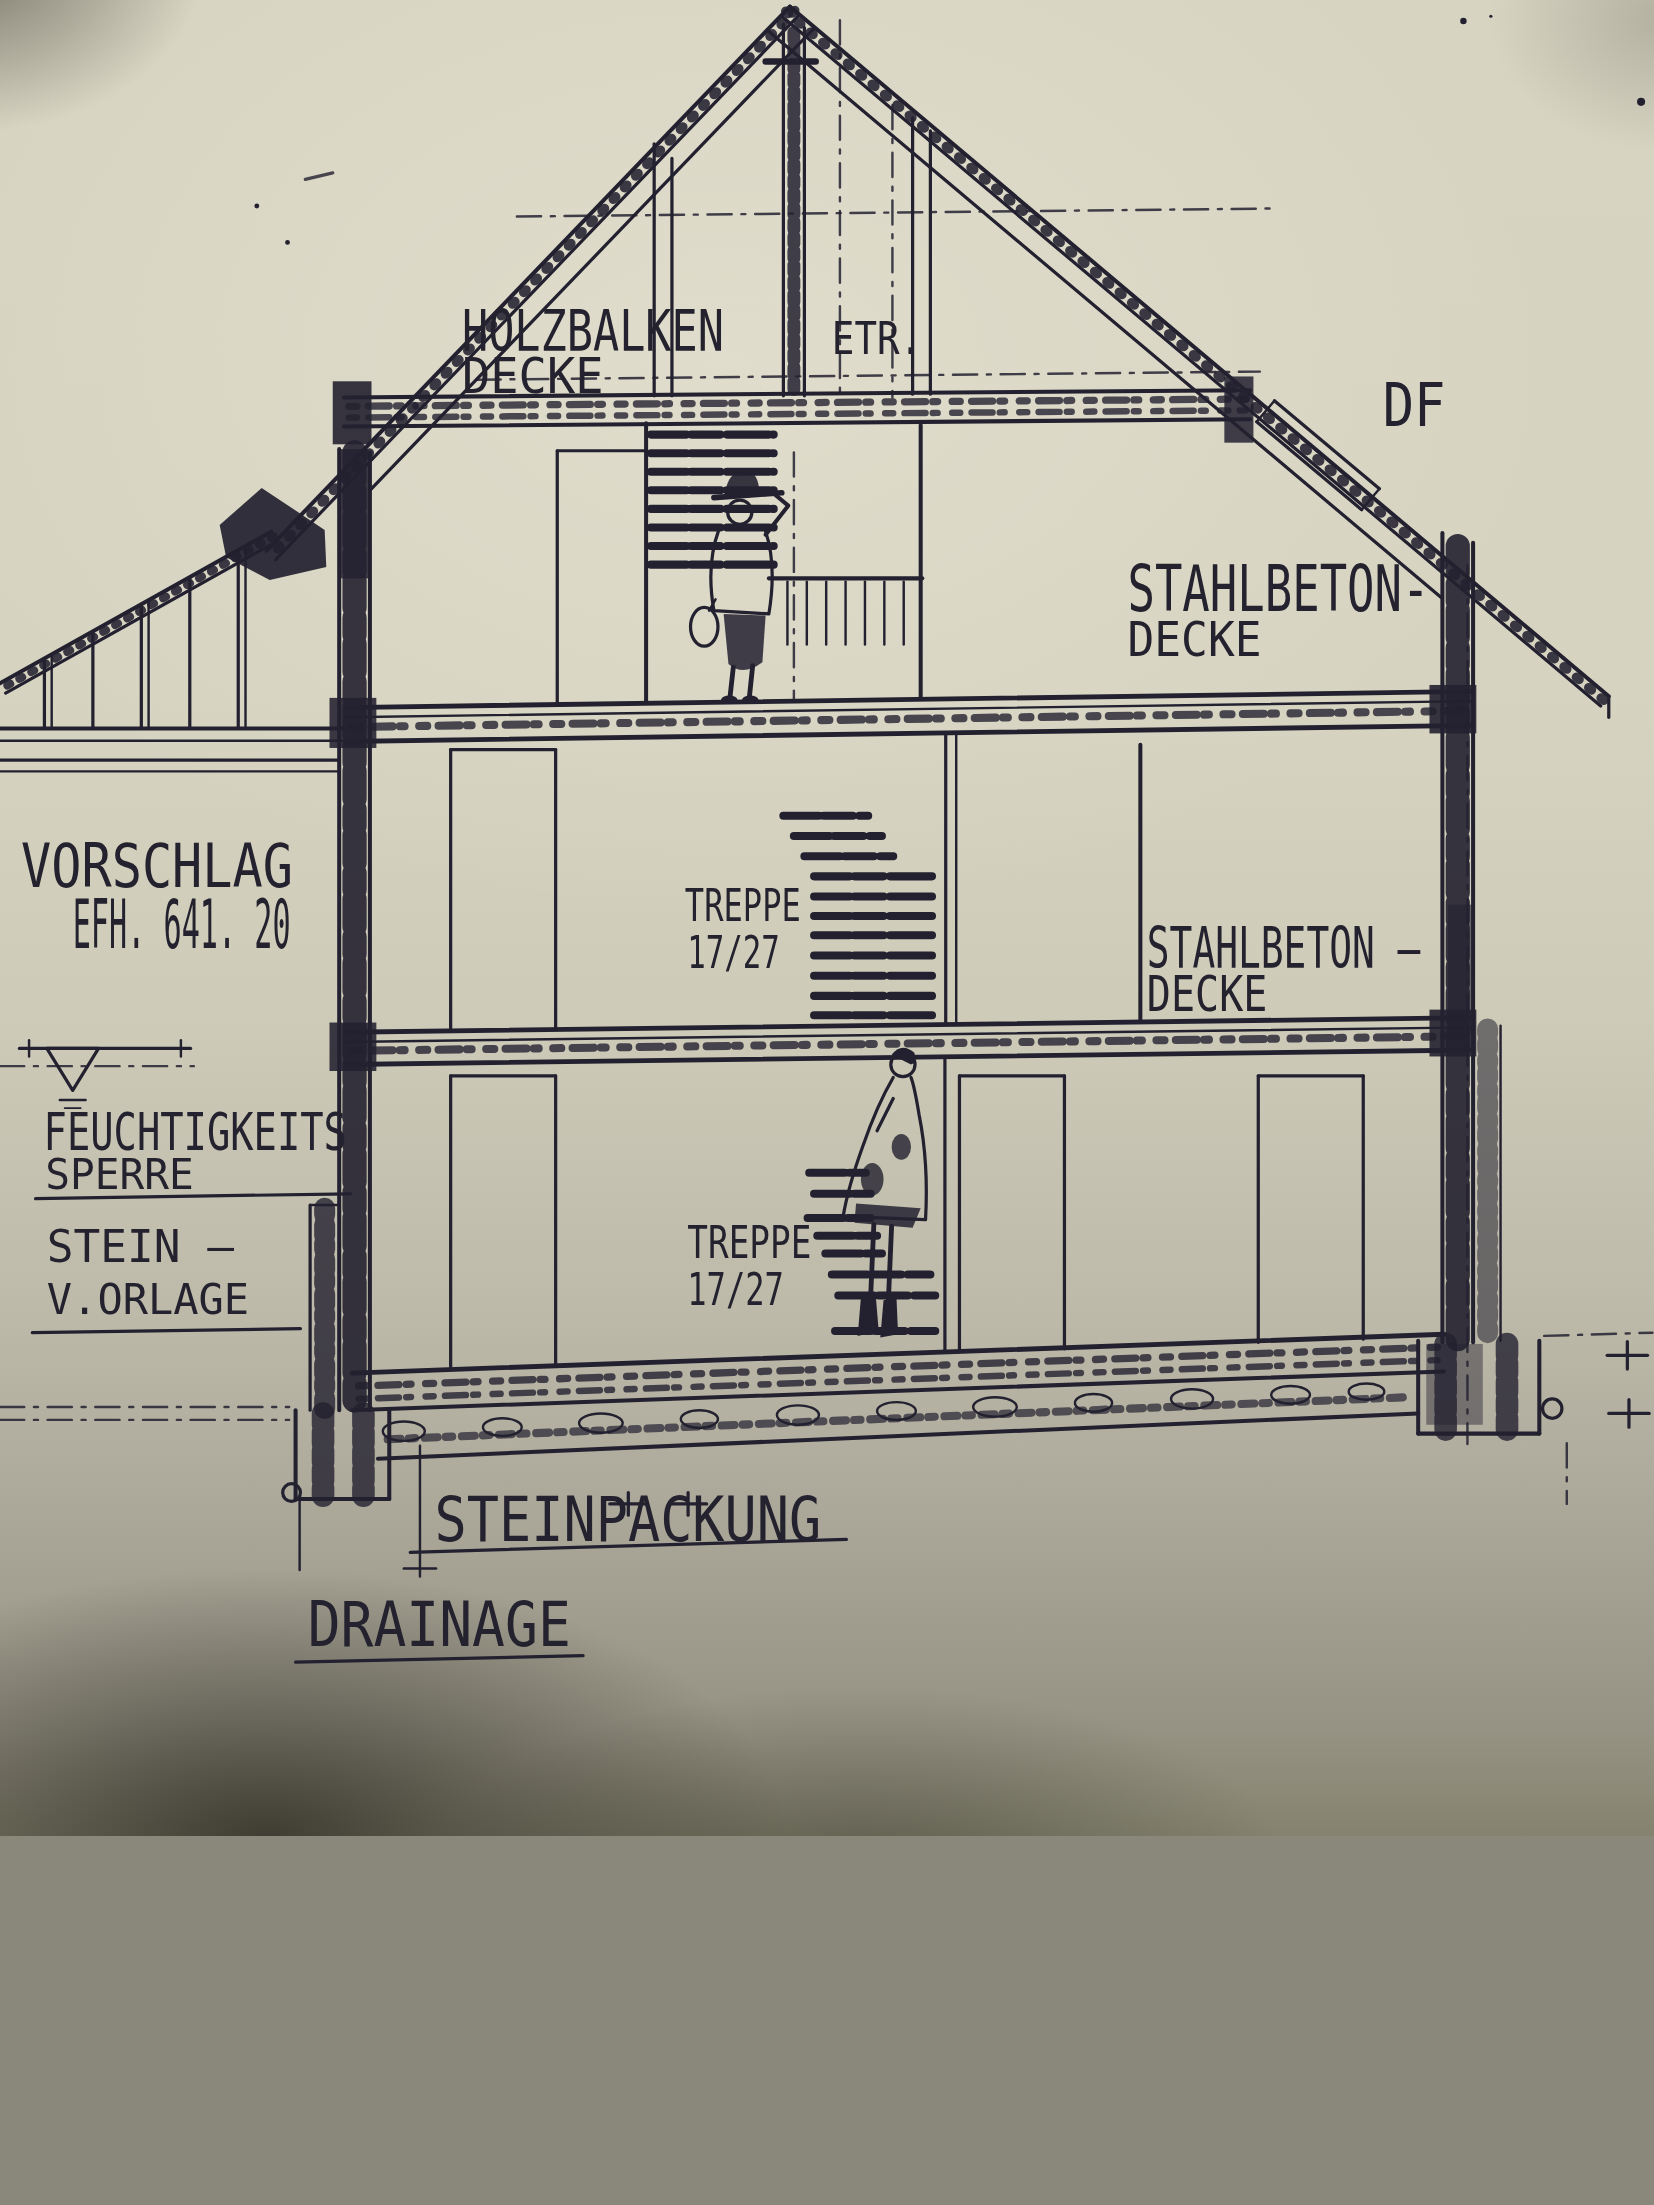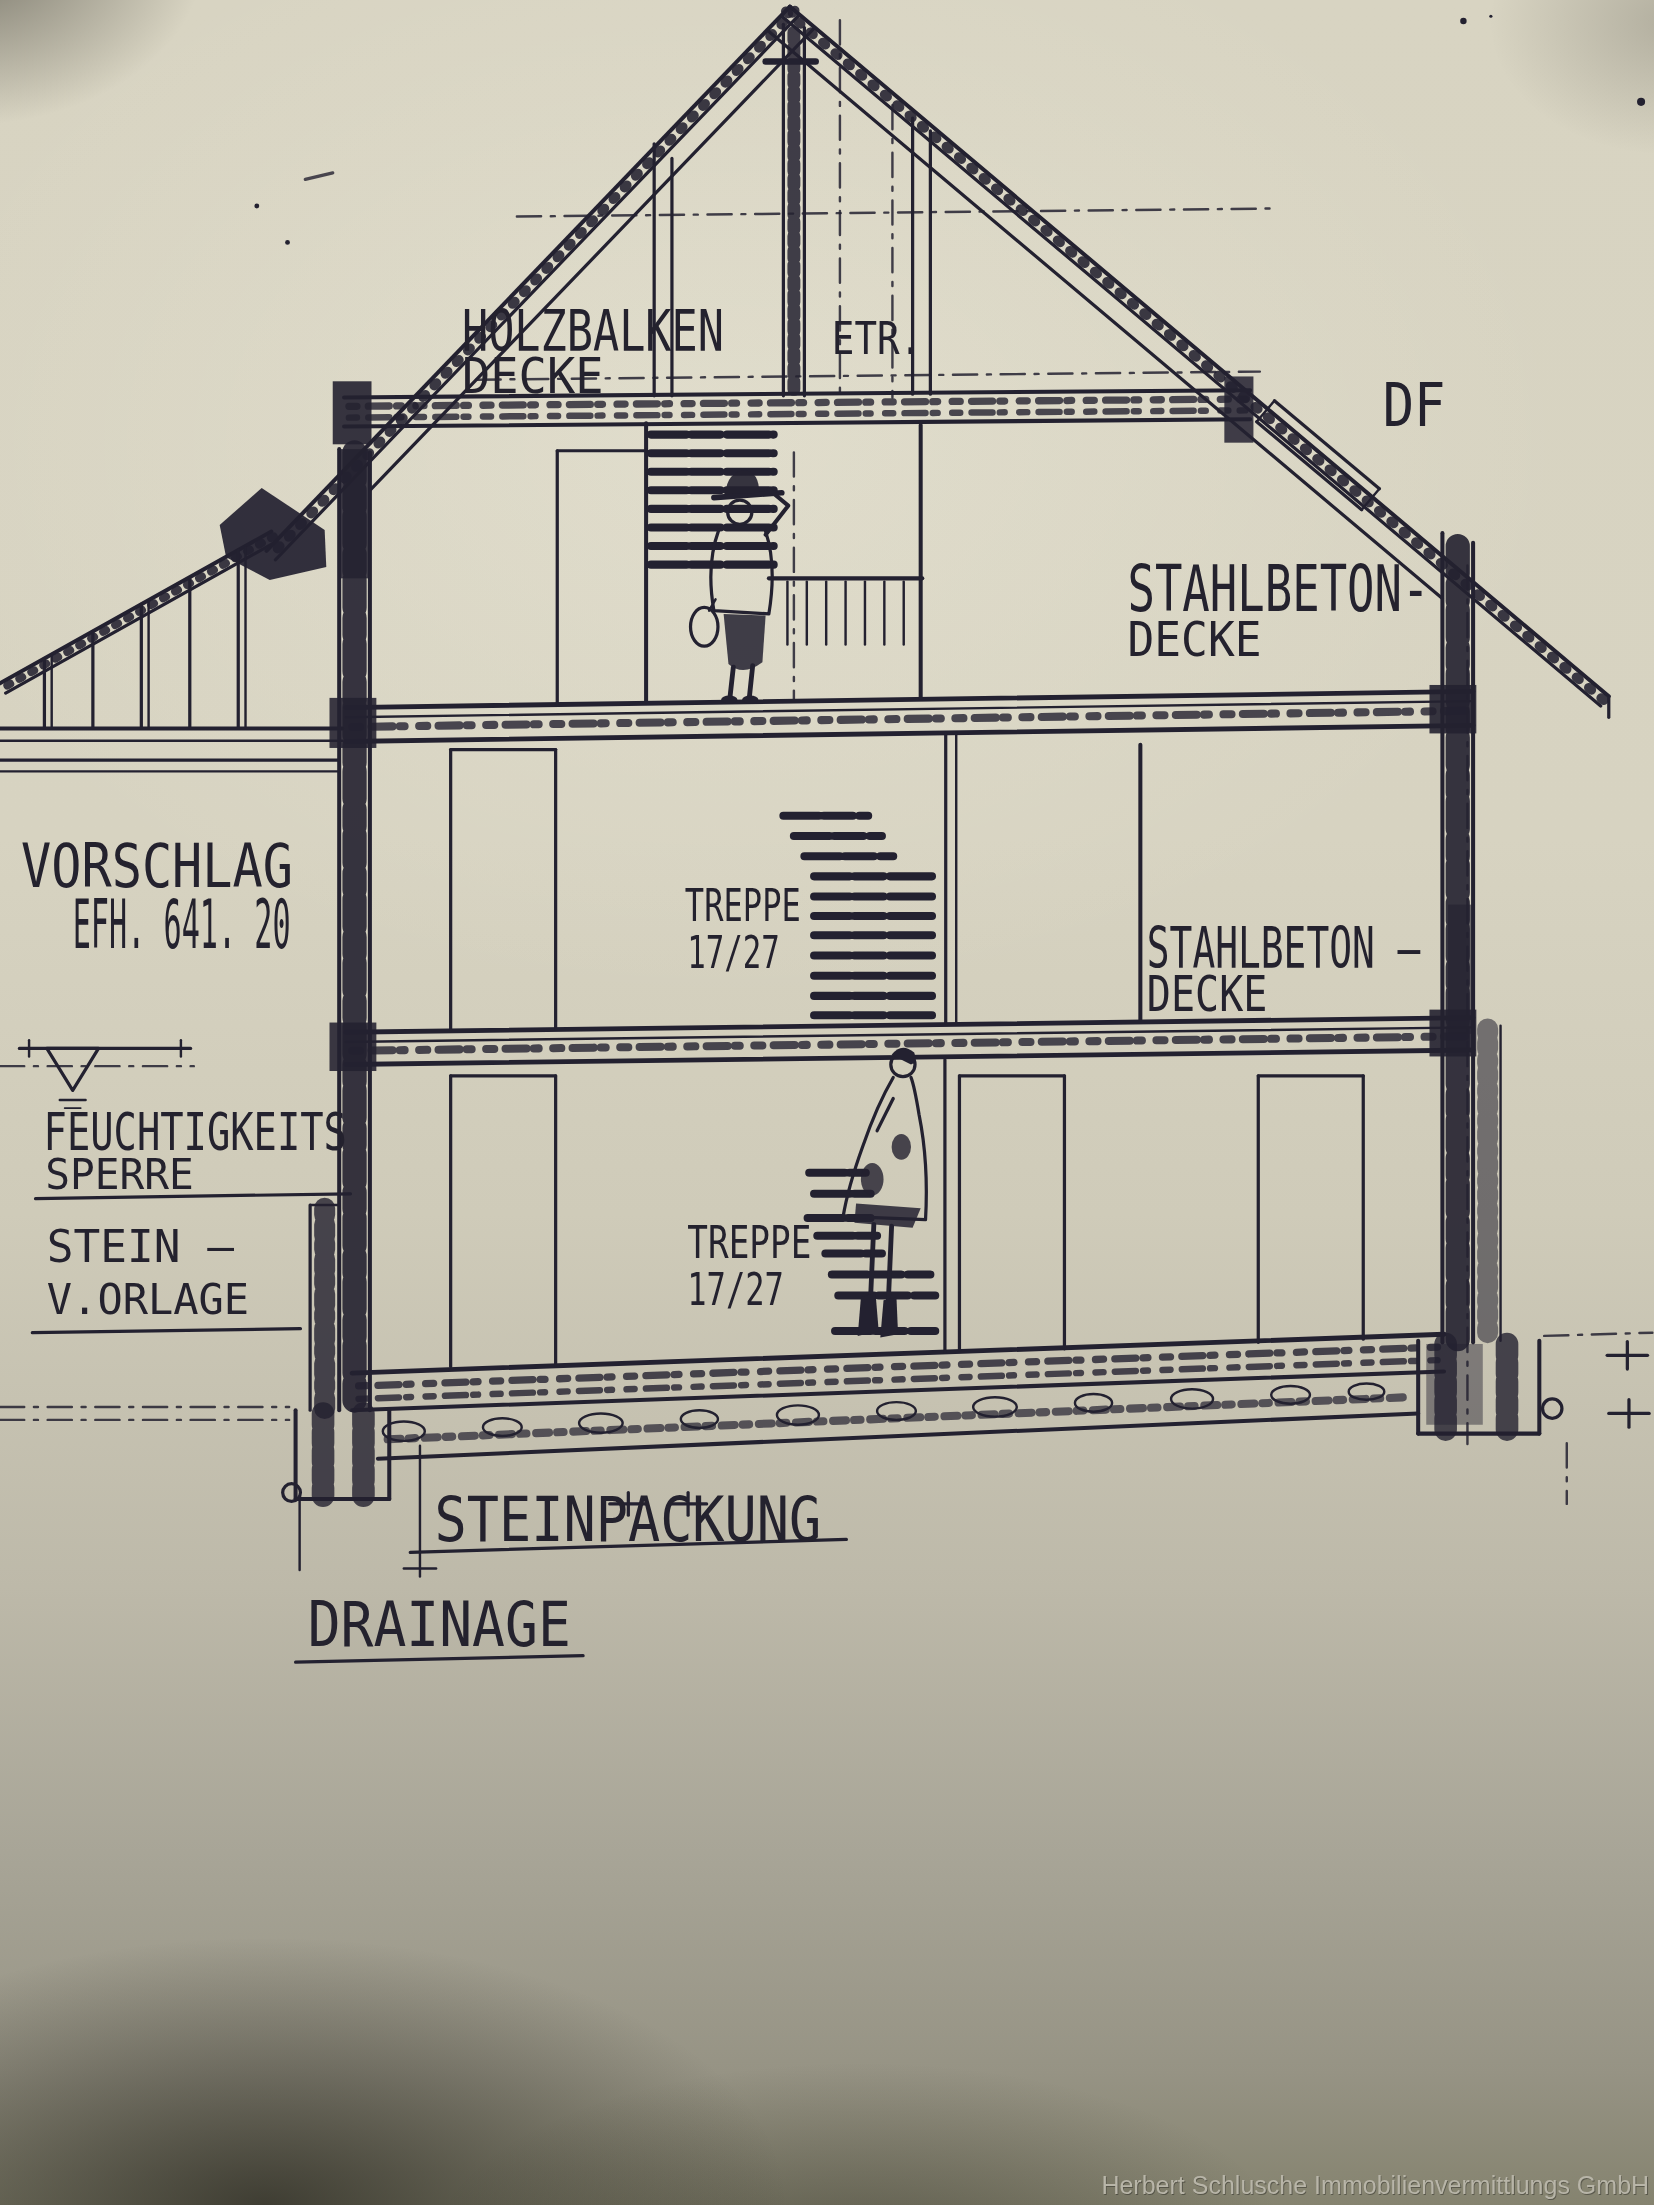--- a/index.html
+++ b/index.html
@@ -1,17 +1,17 @@
 <!DOCTYPE html>
 <html style="font-size:13px"><head>
 <meta charset="utf-8">
 <style>
   html,body{margin:0;padding:0;background:#8a887b;}
   .stage{
-    position:relative;width:1654px;height:2205px;overflow:hidden;
+    position:relative;width:1654px;height:1836px;overflow:hidden;
     background:
       radial-gradient(1212px 808px at 44% 20%, rgba(255,253,240,.22), rgba(255,253,240,0) 70%),
       radial-gradient(339px 242px at -2% -2%, rgba(28,26,20,.50), rgba(28,26,20,0) 70%),
       radial-gradient(242px 178px at 101% 1%, rgba(28,26,20,.20), rgba(28,26,20,0) 75%),
       radial-gradient(727px 372px at 16% 100%, rgba(20,19,14,.62), rgba(20,19,14,0) 72%),
       radial-gradient(614px 267px at 52% 102%, rgba(25,24,18,.35), rgba(25,24,18,0) 70%),
       linear-gradient(180deg,#d8d4c2 0%,#d7d3c1 38%,#cfcbb9 55%,#bdb9a9 72%,#a8a597 84%,#969384 94%,#85836f 100%);
   }
   svg{position:absolute;inset:0;}
   line,path,circle,ellipse,rect,polyline{stroke:#232130;fill:none;stroke-linecap:round;stroke-linejoin:round;}

